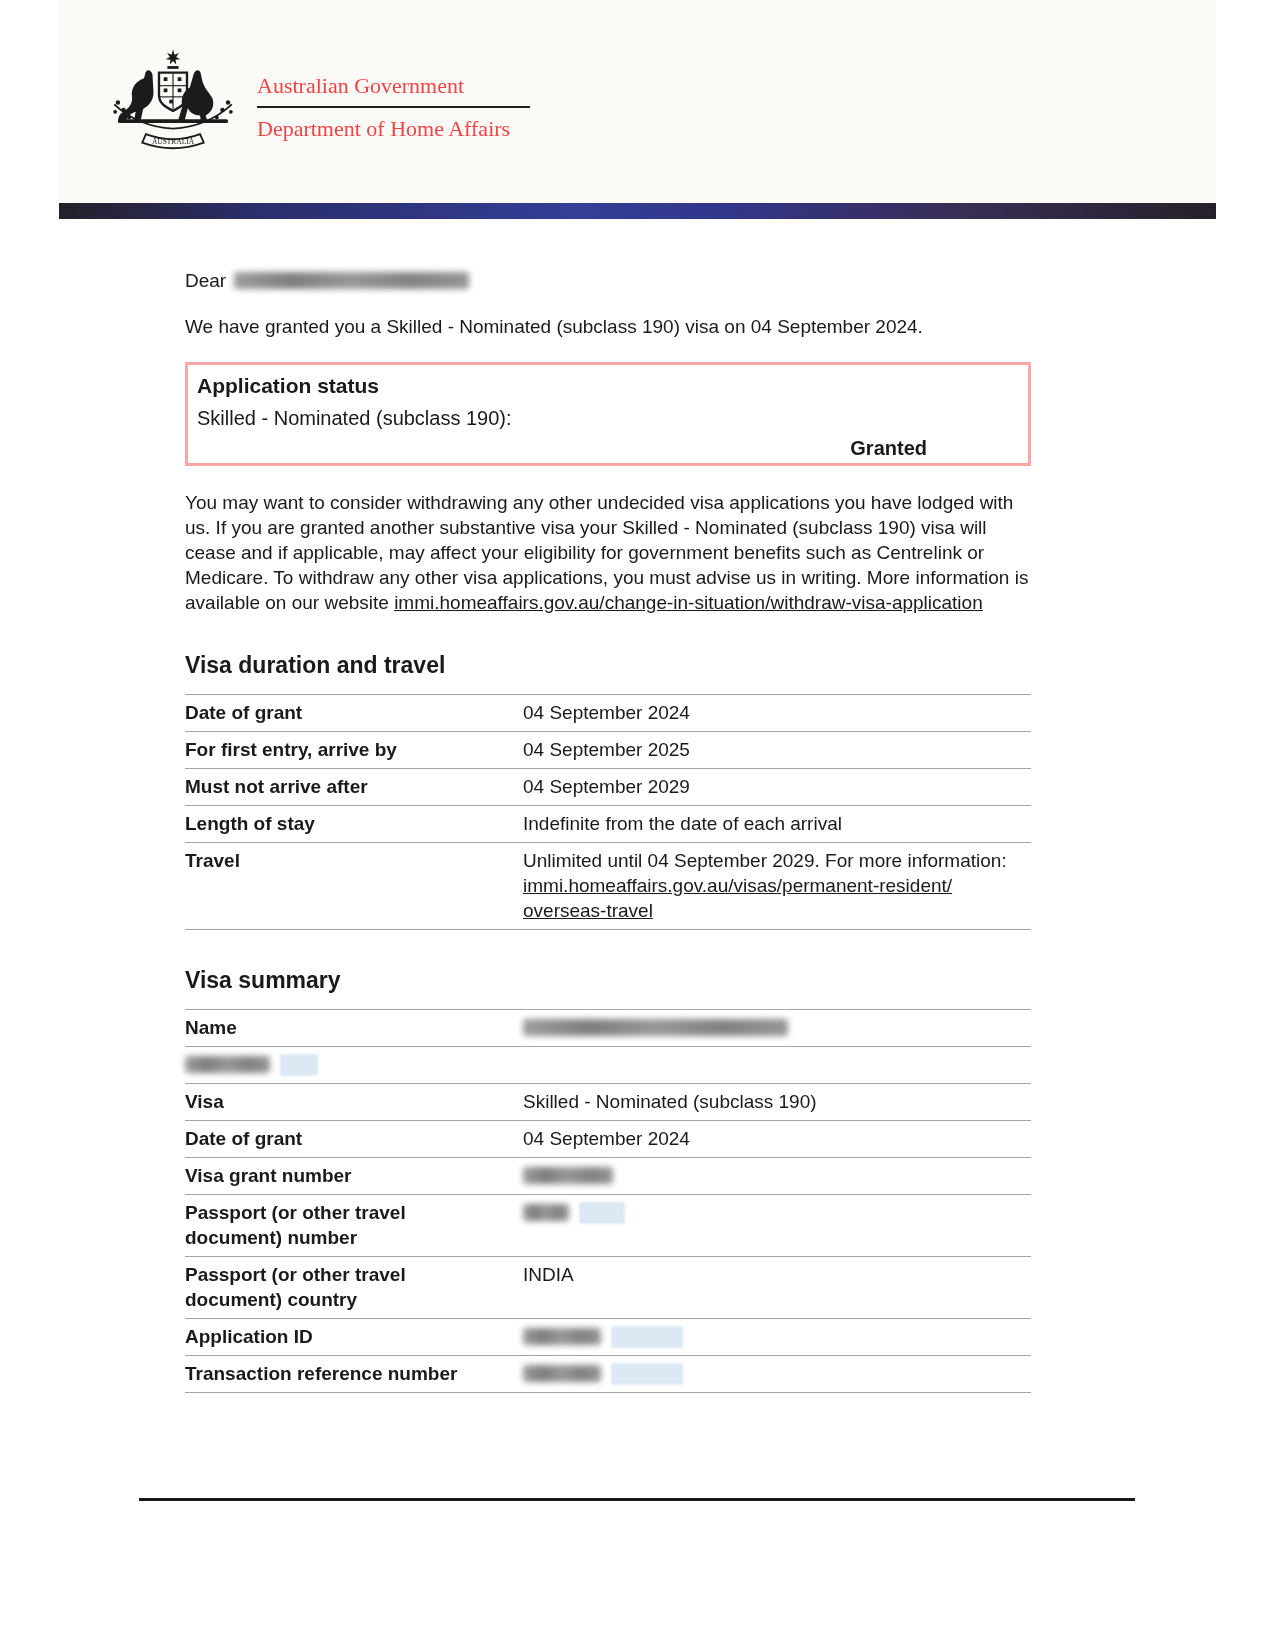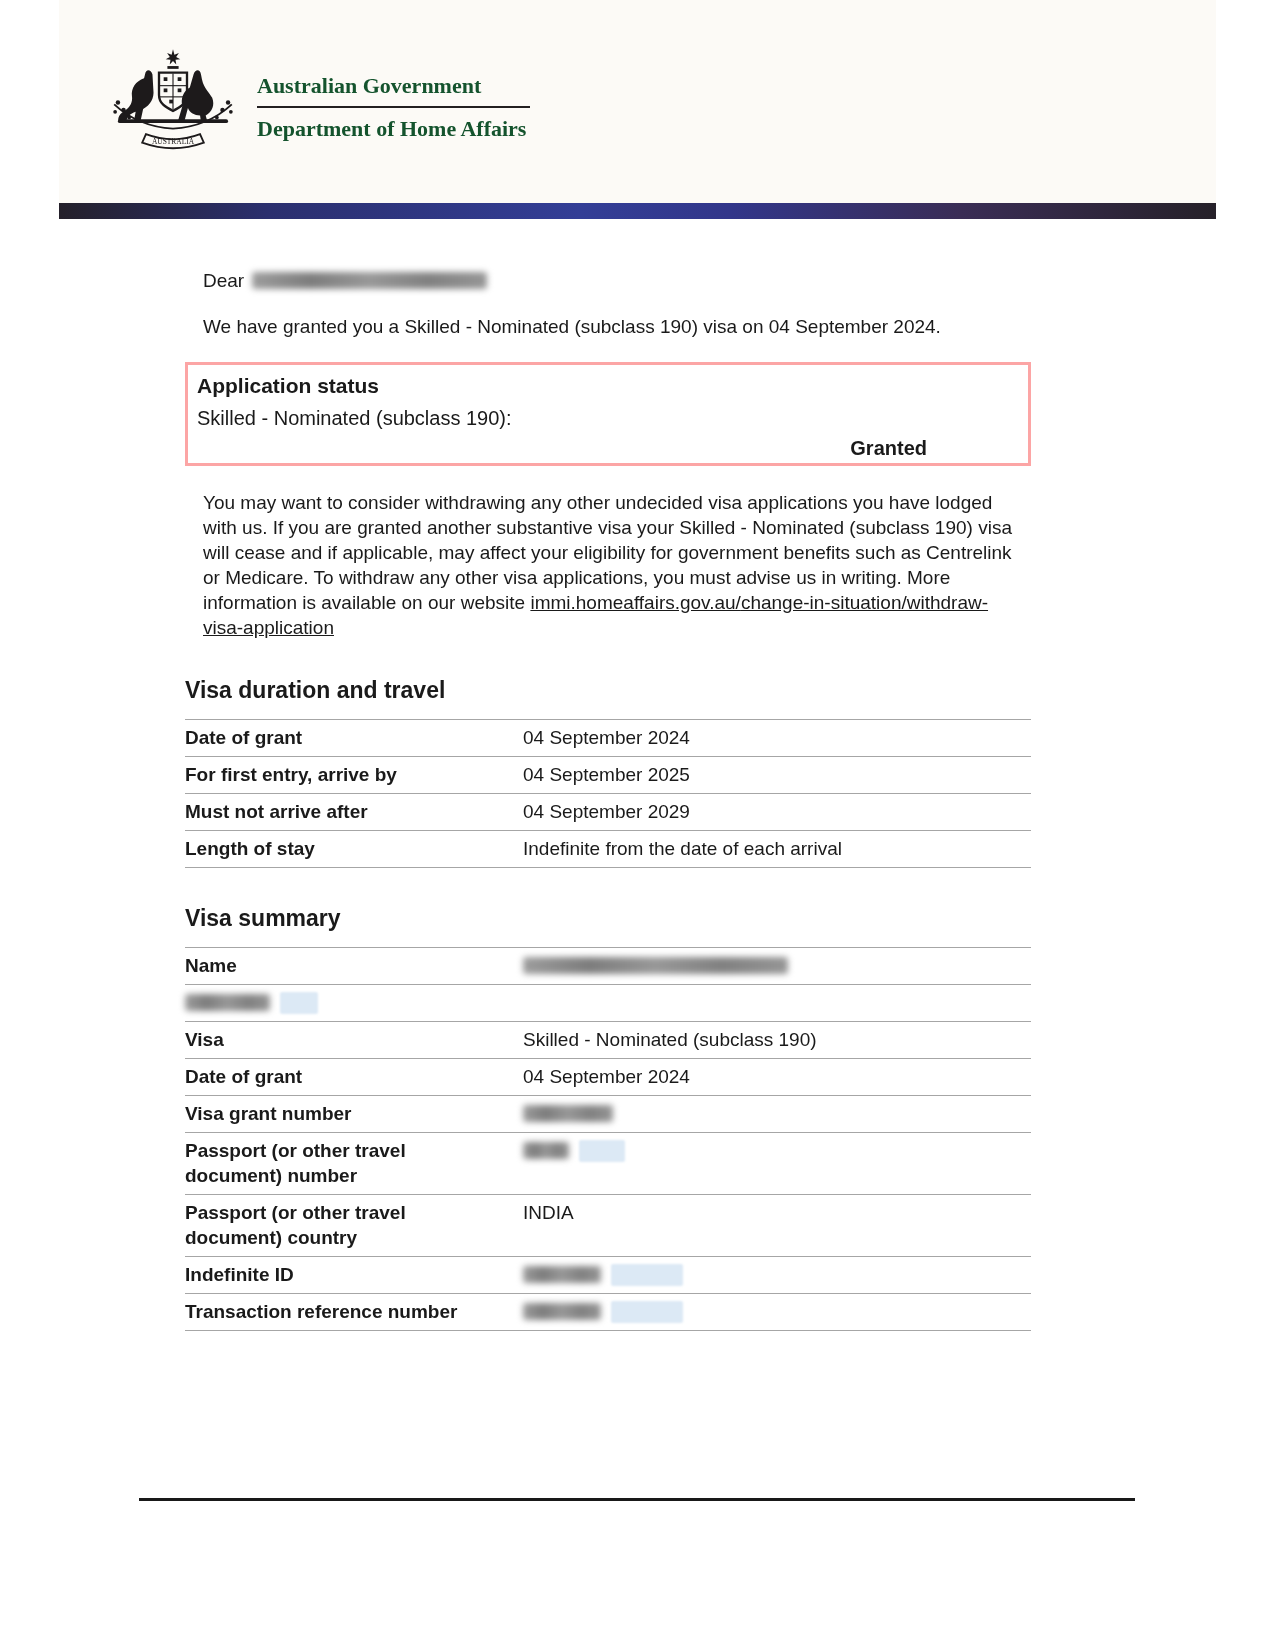--- a/index.html
+++ b/index.html
@@ -7,33 +7,33 @@
     position:relative; width:1275px; height:1650px; background:#ffffff;
     font-family:"Liberation Sans", sans-serif; color:#1a1a1a; overflow:hidden;
   }
 
   
   .header-band { position:absolute; left:59px; top:0; width:1157px; height:203px; background:#fcfaf6; }
   .crest { position:absolute; left:44px; top:48px; width:140px; height:108px; }
   .crest svg { width:100%; height:100%; }
   .header-text {
     position:absolute; left:198px; top:74px;
-    font-family:"Liberation Serif", serif; font-weight:bold; color:#14532d;
+    font-family:"Liberation Serif", serif; font-weight:normal; color:#ef4444;
   }
   .gov-title  { font-size:22px; line-height:24px; }
   .header-divider { width:273px; height:2px; background:#231f20; margin:8px 0 9px; }
   .dept-title { font-size:22px; line-height:24px; }
   .topbar {
     position:absolute; left:59px; top:203px; width:1157px; height:16px;
     background:linear-gradient(90deg,#24202a 0%,#2b2f6e 18%,#333e96 45%,#32368a 58%,#3a2d55 78%,#262129 100%);
   }
 
   
   .content { position:absolute; left:185px; top:262px; width:846px; font-size:19px; line-height:25px; }
-  p { margin:18px; }
+  p { margin:0; }
   .dear  { margin-top:6px; }
   .intro { margin-top:21px; }
 
   .redact {
     display:inline-block; height:17px; border-radius:3px; vertical-align:-2px;
     background:linear-gradient(90deg,#9d9d9d,#7d7d7d 25%,#989898 50%,#818181 75%,#969696);
     filter:blur(3px);
   }
   .r-recipient { width:235px; margin-left:8px; }
   .r-name { width:265px; }
@@ -143,20 +143,24 @@
           <div class="tvalue">04 September 2025</div>
         </div>
         <div class="trow">
           <div class="tlabel">Must not arrive after</div>
           <div class="tvalue">04 September 2029</div>
         </div>
         <div class="trow">
           <div class="tlabel">Length of stay</div>
           <div class="tvalue">Indefinite from the date of each arrival</div>
         </div>
+        <div class="trow">
+          <div class="tlabel">Travel</div>
+          <div class="tvalue">Unlimited until 04 September 2029. For more information: <span class="doc-link"><span>immi.homeaffairs.gov.au/visas/permanent-resident/</span><wbr><span>overseas-travel</span></span></div>
+        </div>
       </div>
 
     <div class="section-title">Visa summary</div>
     <div class="dtable">
         <div class="trow">
           <div class="tlabel">Name</div>
           <div class="tvalue"><span class="redact r-name"></span></div>
         </div>
         <div class="trow">
           <div class="tvalue"><span class="redact r-dob"></span><span class="patch p-dob"></span></div>
@@ -175,21 +179,21 @@
         </div>
         <div class="trow">
           <div class="tlabel">Passport (or other travel document) number</div>
           <div class="tvalue"><span class="redact r-passport_number"></span><span class="patch p-passport_number"></span></div>
         </div>
         <div class="trow">
           <div class="tlabel">Passport (or other travel document) country</div>
           <div class="tvalue">INDIA</div>
         </div>
         <div class="trow">
-          <div class="tlabel">Indefinite ID</div>
+          <div class="tlabel">Application ID</div>
           <div class="tvalue"><span class="redact r-application_id"></span><span class="patch p-application_id"></span></div>
         </div>
         <div class="trow">
           <div class="tlabel">Transaction reference number</div>
           <div class="tvalue"><span class="redact r-transaction_ref"></span><span class="patch p-transaction_ref"></span></div>
         </div>
       </div>
 
   </div>
 

